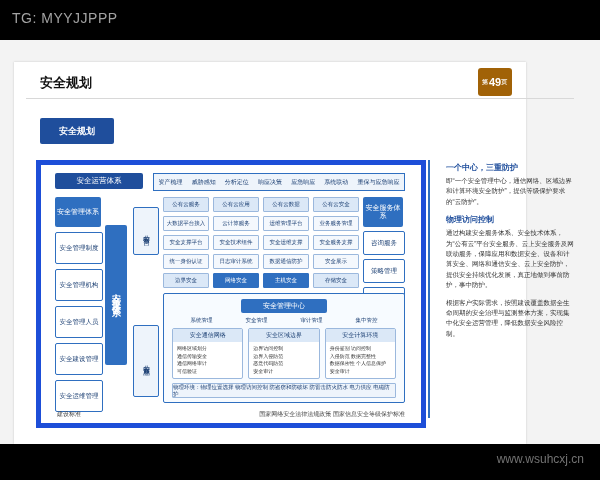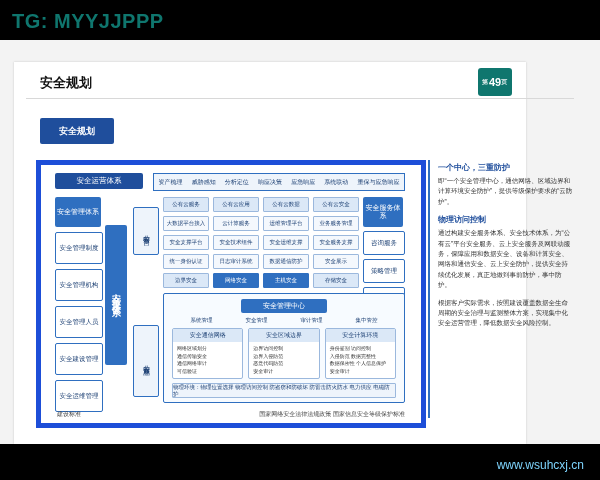--- a/index.html
+++ b/index.html
@@ -6,37 +6,37 @@
   body{
     width:600px;height:480px;background:#f3f3f3;
     font-family:"Liberation Sans","DejaVu Sans",sans-serif;
     position:relative;overflow:hidden;
   }
   
   .topbar{
     position:absolute;left:0;top:0;width:600px;height:40px;background:#000;
   }
   .tg-label{
-    position:absolute;left:12px;top:10px;color:#0f766e;font-size:20px;font-weight:bold;
+    position:absolute;left:12px;top:10px;color:#a3a3a3;font-size:14px;font-weight:normal;
     letter-spacing:.5px;
   }
   
   .slide{
     position:absolute;left:14px;top:62px;width:512px;height:382px;background:#fff;
     box-shadow:0 0 2px rgba(0,0,0,.18);
   }
   .slide-title{
     position:absolute;left:26px;top:12px;font-size:13px;font-weight:bold;color:#111;
   }
   .title-rule{
     position:absolute;left:12px;top:36px;width:548px;height:1px;background:#d8d8d8;
   }
   .page-badge{
     position:absolute;right:14px;top:6px;width:34px;height:28px;
-    background:#0f766e;border-radius:3px;color:#fff;font-size:11px;
+    background:#a16207;border-radius:3px;color:#fff;font-size:11px;
     display:flex;align-items:center;justify-content:center;font-weight:bold;
   }
   .page-badge .small{font-size:6px;opacity:.9;margin-right:1px;}
   
   .intro-tag{
     position:absolute;left:26px;top:56px;width:74px;height:26px;background:#1f4e9c;
     color:#fff;font-size:9px;font-weight:bold;display:flex;align-items:center;
     justify-content:center;border-radius:2px;
   }
   .intro-text{
@@ -139,36 +139,36 @@
     background:#eef4fb;color:#1a3e72;font-size:5.5px;display:flex;align-items:center;
     justify-content:center;border-radius:1px;
   }
   .frame-bottom{
     position:absolute;left:0;bottom:4px;width:100%;display:flex;justify-content:space-between;
     padding:0 16px;box-sizing:border-box;font-size:6px;color:#444;
   }
   
   .rpanel{
     position:absolute;left:414px;top:98px;width:146px;height:258px;
-    border-left:2px solid #2f6fc0;padding-left:8px;box-sizing:border-box;
+    border-left:2px solid #2f6fc0;padding-left:16px;box-sizing:border-box;
   }
   .rp-h{
     font-size:8px;font-weight:bold;color:#1f4e9c;margin-top:2px;margin-bottom:3px;
   }
   .rp-p{
     font-size:6.5px;color:#333;line-height:1.6;margin:0 0 7px 0;
   }
   .watermark{
     position:absolute;left:330px;top:392px;font-size:9px;color:#9a9a9a;
   }
   .bottombar{
     position:absolute;left:0;bottom:0;width:600px;height:36px;background:#000;
   }
   .url{
-    position:absolute;right:16px;bottom:8px;color:#7dd3fc;font-size:12px;
+    position:absolute;right:16px;bottom:14px;color:#737373;font-size:12px;
   }
 </style>
 </head>
 <body>
 
 <div class="topbar">
   <div class="tg-label">TG: MYYJJPPP</div>
 </div>
 
 <div class="slide">

